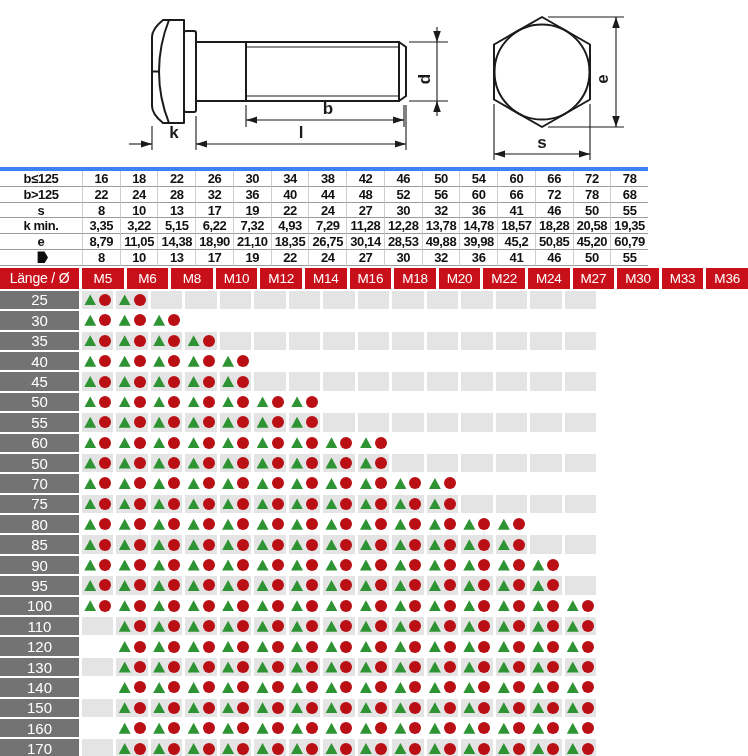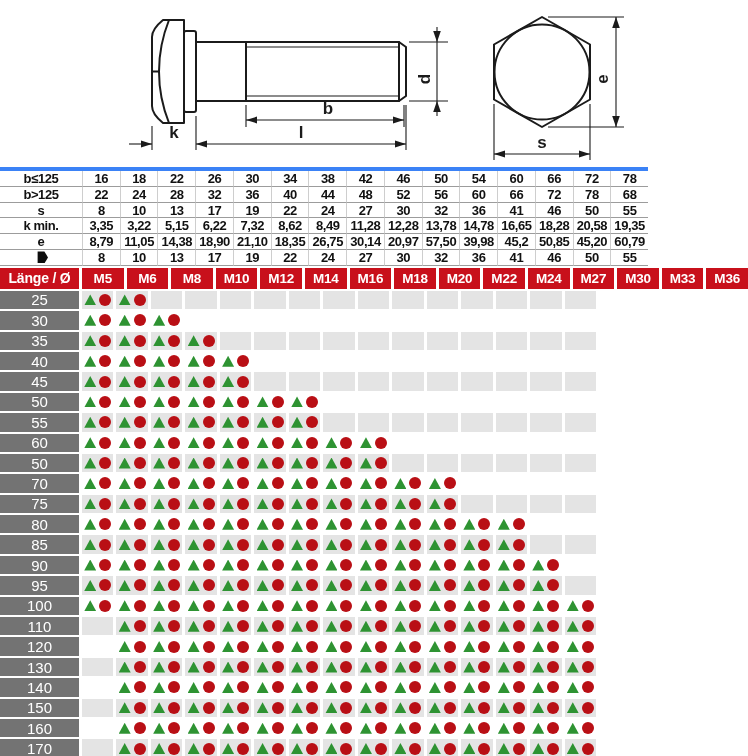--- a/index.html
+++ b/index.html
@@ -32,21 +32,21 @@
     width:14px;height:12px;background:#0d0d0d;display:inline-block;
     clip-path:polygon(26% 0,74% 0,100% 50%,74% 100%,26% 100%);
   }
   
   .matrix-header{
     width:748px;margin-top:2px;display:grid;
     grid-template-columns:79px repeat(15,1fr);
     column-gap:3px;grid-auto-rows:21px;
   }
   .mh-cell{
-    background:var(--red);color:#fff;font-weight:bold;font-size:13.5px;
+    background:var(--red);color:#fff;font-weight:normal;font-size:13.5px;
     display:flex;align-items:center;justify-content:center;letter-spacing:-0.2px;
   }
   .mh-corner{font-size:14px;}
   
   .matrix-body{
     width:596px;margin-top:2px;display:grid;
     grid-template-columns:79px repeat(15,1fr);
     column-gap:3px;row-gap:2px;grid-auto-rows:18.4px;
   }
   .mb-label{
@@ -183,41 +183,41 @@
     <div class="dt-val">41</div>
     <div class="dt-val">46</div>
     <div class="dt-val">50</div>
     <div class="dt-val">55</div>
     <div class="dt-label">k min.</div>
     <div class="dt-val">3,35</div>
     <div class="dt-val">3,22</div>
     <div class="dt-val">5,15</div>
     <div class="dt-val">6,22</div>
     <div class="dt-val">7,32</div>
-    <div class="dt-val">8,62</div>
-    <div class="dt-val">8,49</div>
+    <div class="dt-val">4,93</div>
+    <div class="dt-val">7,29</div>
     <div class="dt-val">11,28</div>
     <div class="dt-val">12,28</div>
     <div class="dt-val">13,78</div>
     <div class="dt-val">14,78</div>
-    <div class="dt-val">16,65</div>
+    <div class="dt-val">18,57</div>
     <div class="dt-val">18,28</div>
     <div class="dt-val">20,58</div>
     <div class="dt-val">19,35</div>
     <div class="dt-label">e</div>
     <div class="dt-val">8,79</div>
     <div class="dt-val">11,05</div>
     <div class="dt-val">14,38</div>
     <div class="dt-val">18,90</div>
     <div class="dt-val">21,10</div>
     <div class="dt-val">18,35</div>
     <div class="dt-val">26,75</div>
     <div class="dt-val">30,14</div>
-    <div class="dt-val">20,97</div>
-    <div class="dt-val">57,50</div>
+    <div class="dt-val">28,53</div>
+    <div class="dt-val">49,88</div>
     <div class="dt-val">39,98</div>
     <div class="dt-val">45,2</div>
     <div class="dt-val">50,85</div>
     <div class="dt-val">45,20</div>
     <div class="dt-val">60,79</div>
     <div class="dt-label">
       <span class="hex-icon"></span>
     </div>
     <div class="dt-val">8</div>
     <div class="dt-val">10</div>

